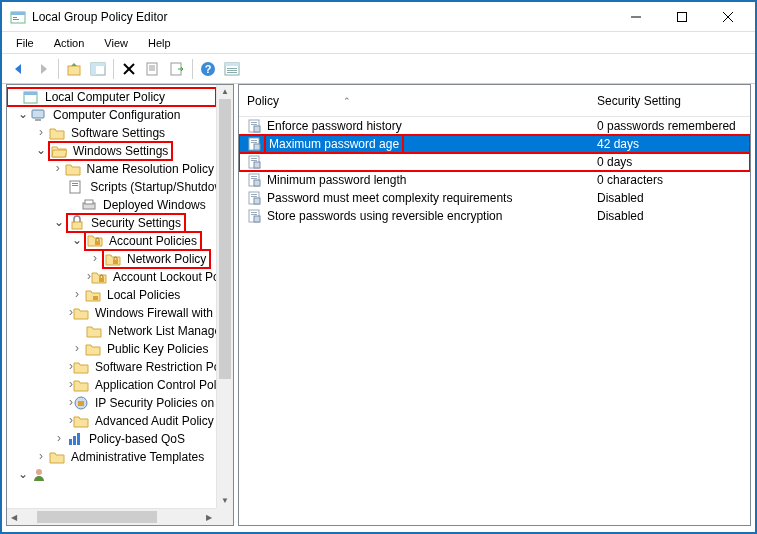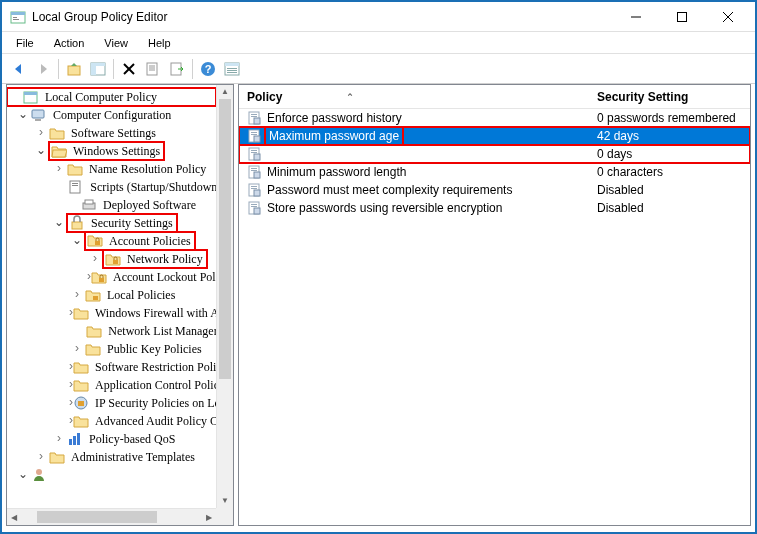--- a/index.html
+++ b/index.html
@@ -27,35 +27,35 @@
 .tree-scroll { position: absolute; inset: 0 17px 17px 0; overflow: hidden; padding-top: 3px; }
 .list-pane { flex: 1; border: 1px solid #828790; margin: 0 4px 0 2px; position: relative; overflow: hidden; }
 
 
 .tree { font-size: 12px; white-space: nowrap; }
 .trow { display: flex; align-items: center; height: 18px; line-height: 18px; }
 .trow .arrow { width: 16px; text-align: center; color: #777; transform: translateY(-1px); }
 .trow .arrow.open { color: #444; }
 .trow .picon { width: 16px; height: 16px; margin-right: 4px; display:inline-block; }
 .hl-red { outline: 2px solid #e00; outline-offset: -1px; }
-.label-wrap { padding: 0 2px; font-family: Liberation Serif, serif; }
+.label-wrap { padding: 0 2px; }
 
 
 .vscroll { position: absolute; top: 0; right: 0; bottom: 17px; width: 17px; background: #f0f0f0; border-left: 1px solid #e4e4e4; }
 .vscroll .thumb { position: absolute; left: 2px; right: 2px; top: 14px; height: 280px; background: #cdcdcd; }
 .vscroll .arr { position: absolute; left: 0; right:0; height:14px; text-align:center; font-size:8px; color:#666; line-height:14px;}
 .vscroll .arr.top{top:0}.vscroll .arr.bot{bottom:0}
 .hscroll { position: absolute; left: 0; right: 17px; bottom: 0; height: 17px; background: #f0f0f0; border-top: 1px solid #e4e4e4; }
 .hscroll .thumb { position: absolute; top: 2px; bottom: 2px; left: 30px; width: 120px; background: #cdcdcd; }
 .hscroll .arr { position:absolute; top:0; bottom:0; width:14px; text-align:center; font-size:8px; color:#666; line-height:17px;}
 .hscroll .arr.l{left:0}.hscroll .arr.r{right:0}
 .corner { position:absolute; right:0; bottom:0; width:17px; height:17px; background:#f0f0f0; }
 
 
-.list-header { display: flex; height: 24px; border-bottom: 1px solid #e5e5e5; align-items: center; font-size: 12px; font-weight: bold; }
+.list-header { display: flex; height: 32px; border-bottom: 1px solid #e5e5e5; align-items: center; font-size: 12px; }
 .col-policy { width: 350px; padding-left: 8px; display:flex; align-items:center; gap:4px; }
 .col-setting { flex: 1; padding-left: 8px; }
 .sort-caret { font-size:9px; color:#666; margin-left:60px;}
 .list-body { font-size: 12px; }
 .lrow { display: flex; height: 18px; align-items: center; }
 .lrow.selected { background: #0078d7; color: #fff; }
 .lrow .c1 { width: 350px; padding-left: 8px; display:flex; align-items:center; gap:4px;}
 .lrow .c2 { flex: 1; padding-left: 8px; }
 .lrow.hl-red .c1 .label { outline: 2px solid #e00; outline-offset: 1px; padding:0 2px;}
 .lrow .picon { width: 16px; height: 16px; }
@@ -232,21 +232,21 @@
         <span class="label-wrap">Scripts (Startup/Shutdown)</span>
       </div>
       <div class="trow" style="padding-left:58px">
         <span class="arrow">&nbsp;</span>
         <span class="picon">
               <svg width="16" height="16">
                 <rect x="2" y="6" width="12" height="6" fill="#ddd" stroke="#888"></rect>
                 <rect x="4" y="3" width="8" height="4" fill="#fff" stroke="#888"></rect>
               </svg>
             </span>
-        <span class="label-wrap">Deployed Software</span>
+        <span class="label-wrap">Deployed Windows</span>
       </div>
       <div class="trow" style="padding-left:44px">
         <span class="arrow open">⌄</span>
         <span class="hl-red" style="display:flex;align-items:center;padding:0 2px">
           <span class="picon">
                 <svg width="16" height="16">
                   <rect x="3" y="7" width="10" height="7" fill="#f9e29c" stroke="#d5a840"></rect>
                   <path d="M5 7 L5 4 A3 3 0 0 1 11 4 L11 7" fill="none" stroke="#888" stroke-width="1.5"></path>
                 </svg>
               </span>

